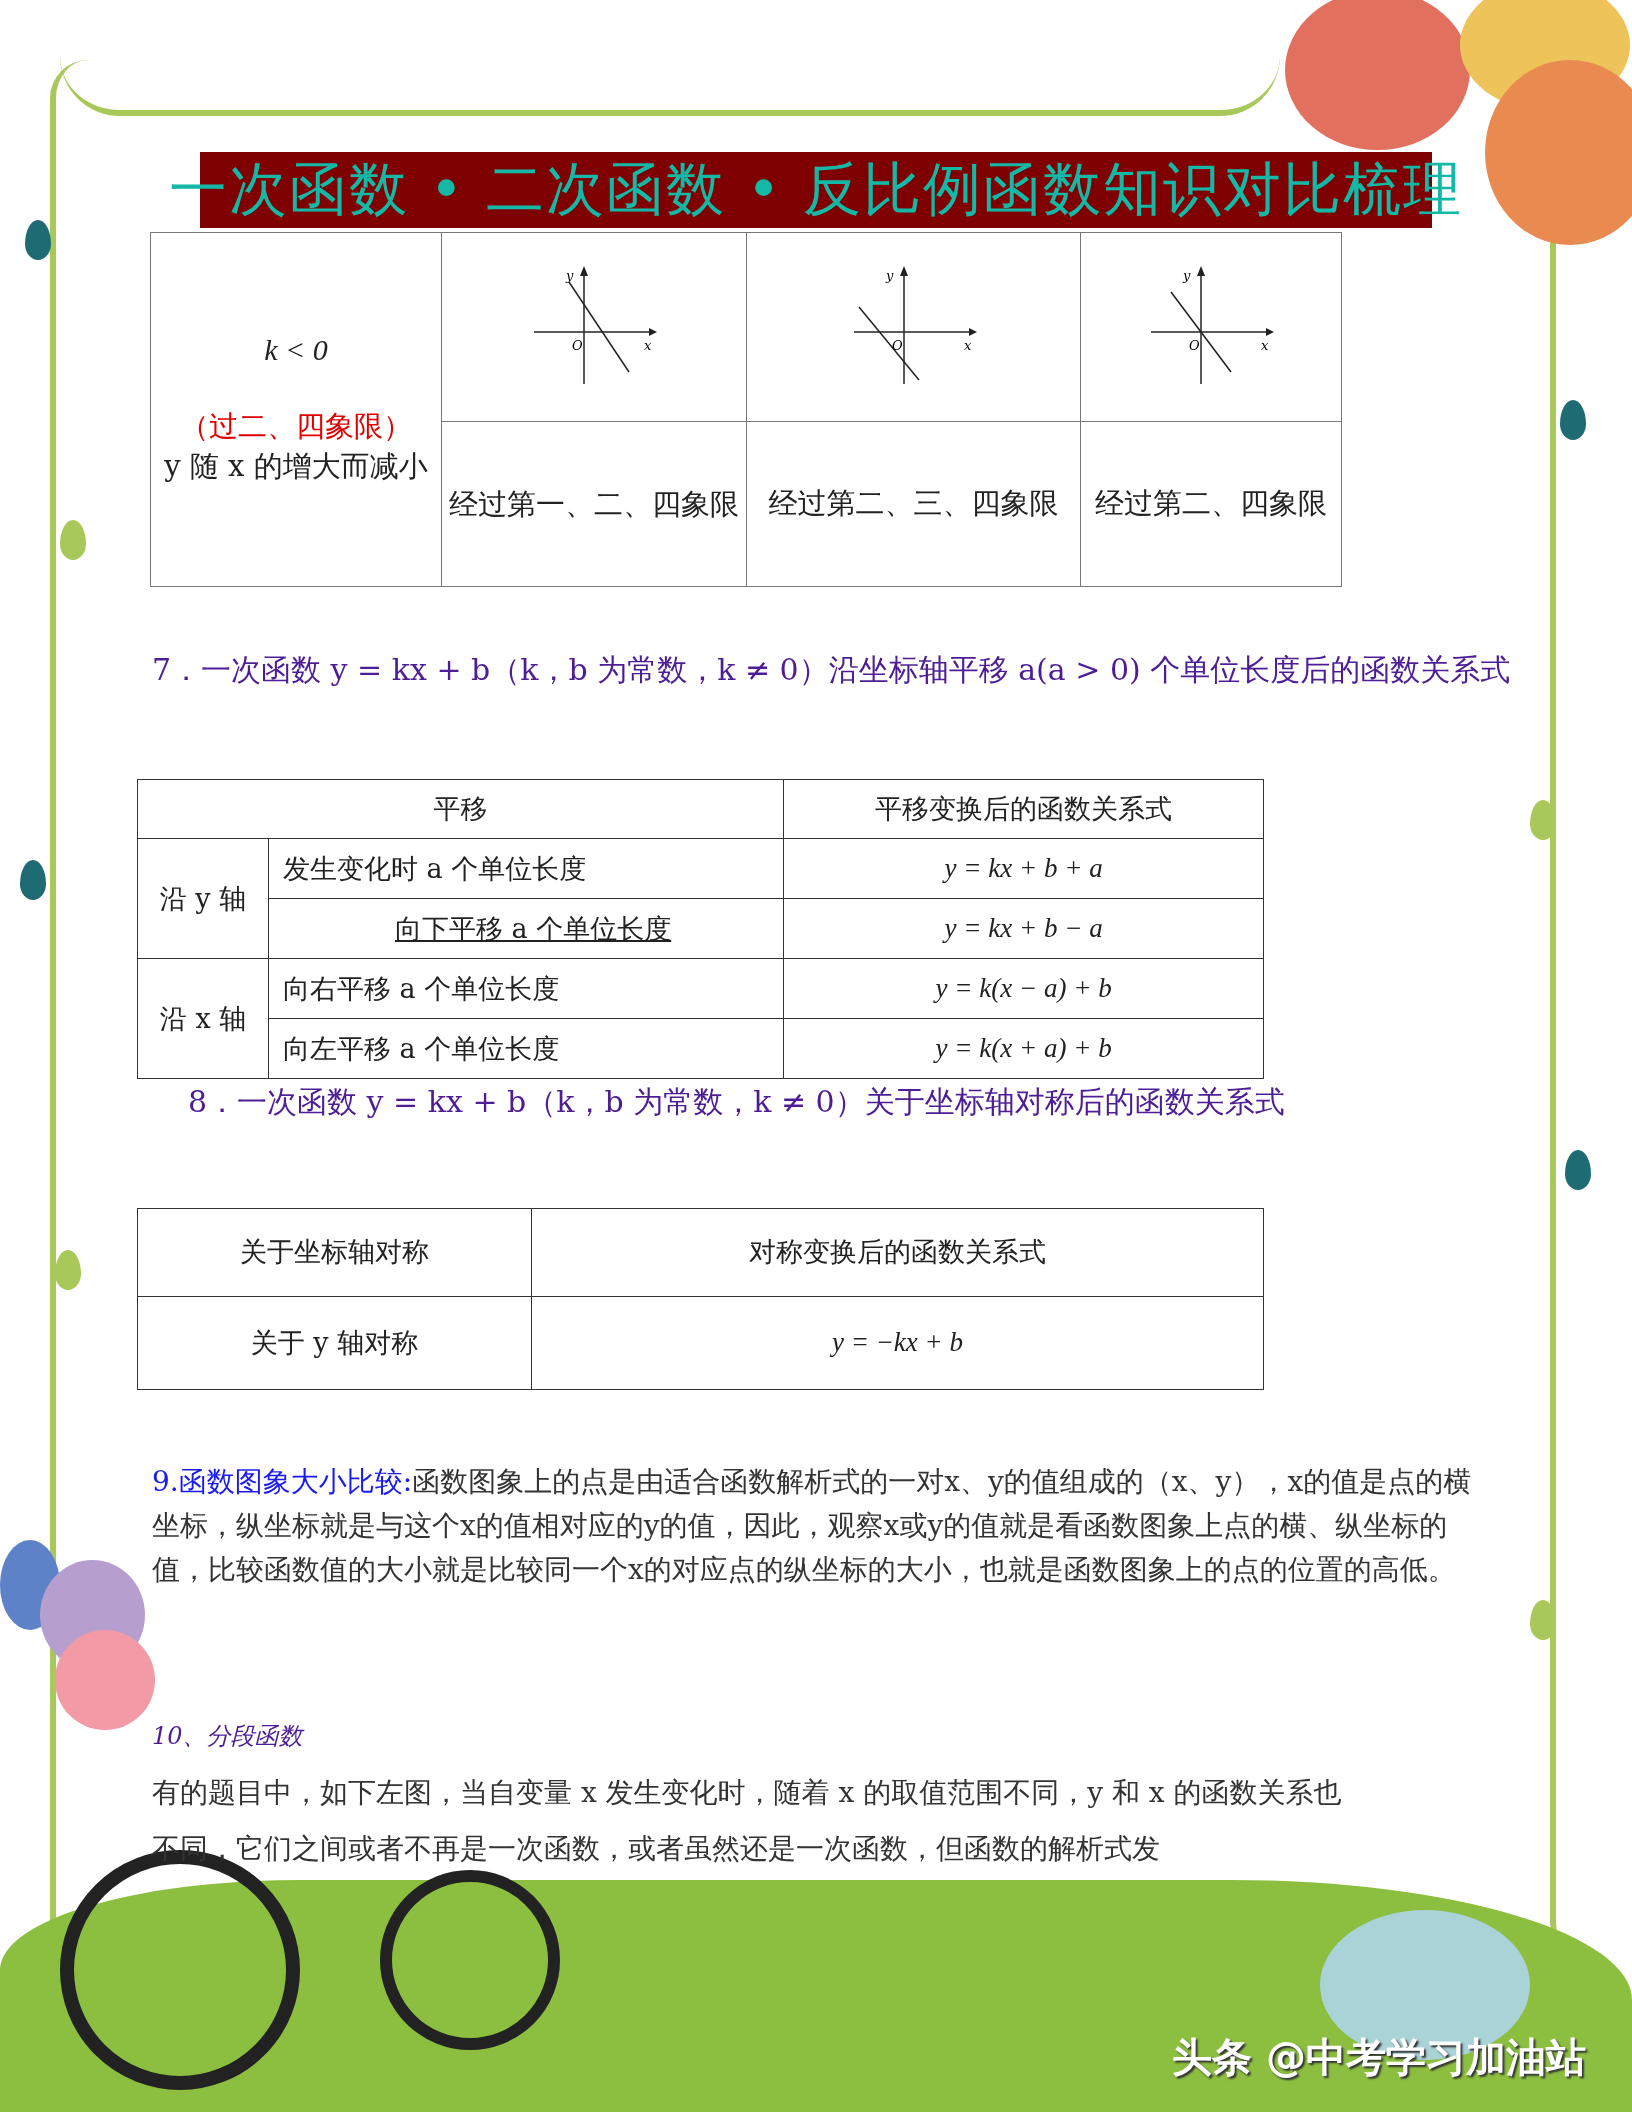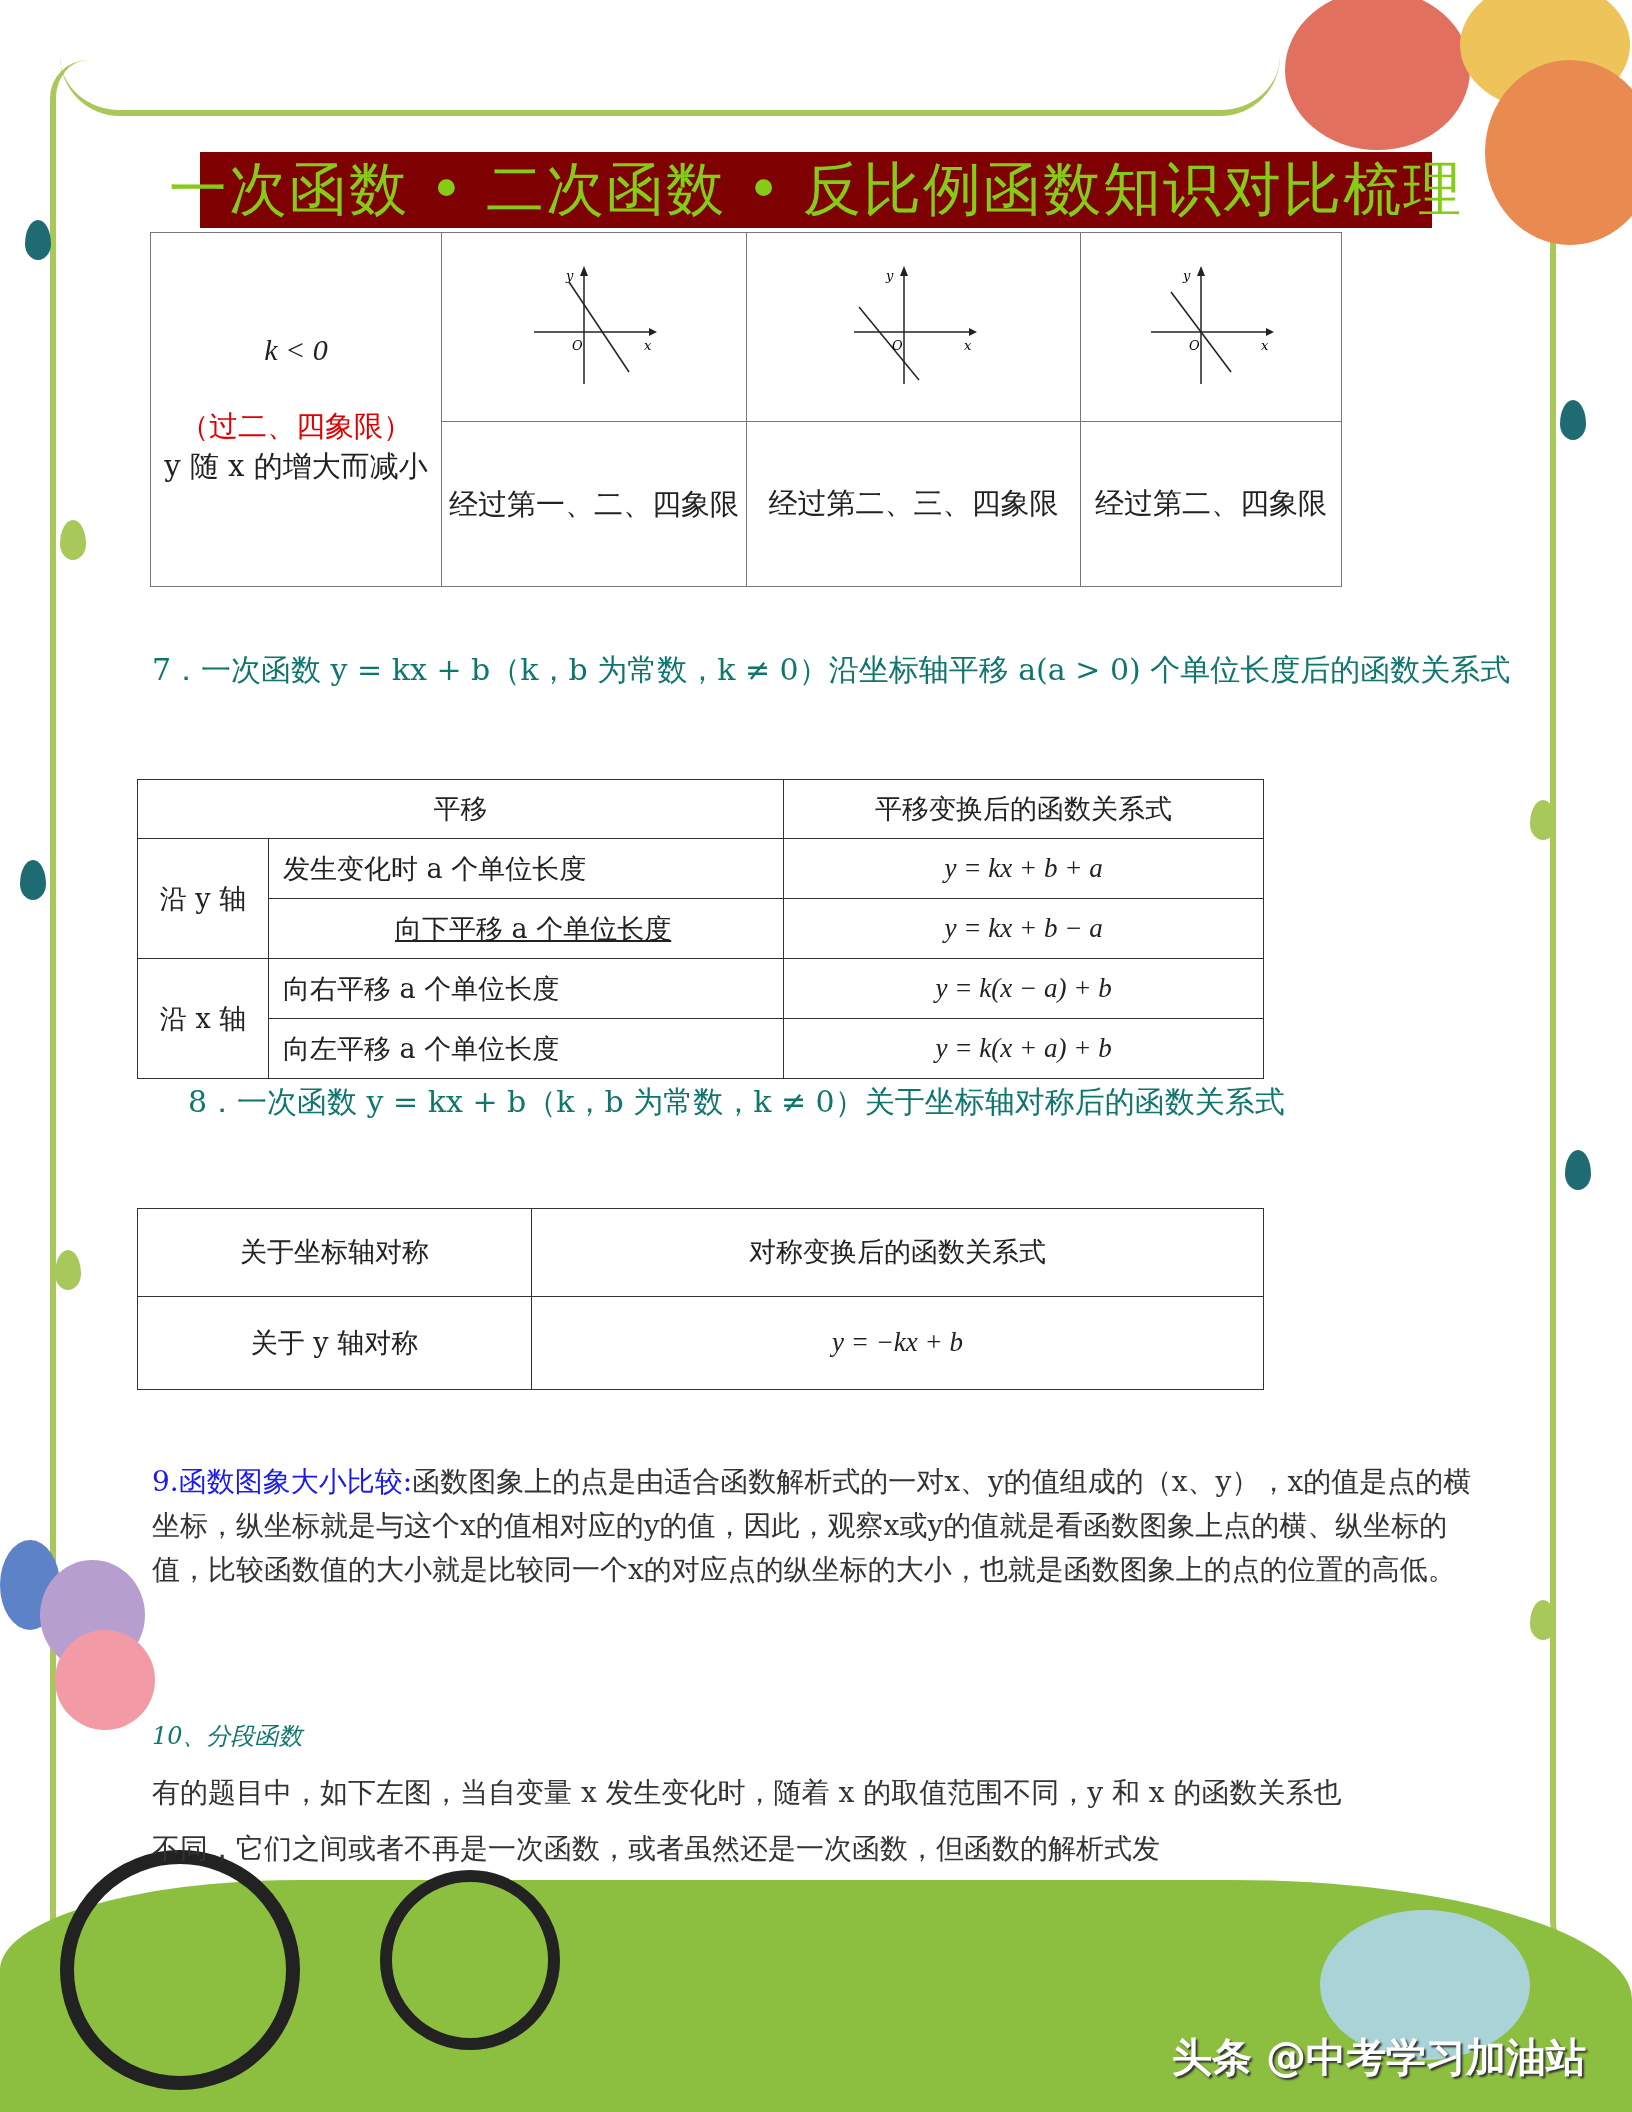--- a/index.html
+++ b/index.html
@@ -1,27 +1,27 @@
 <!DOCTYPE html>
 <html><head>
 <meta charset="utf-8">
 <style>
   html,body{margin:0;padding:0;}
   body{width:1632px;height:2112px;position:relative;overflow:hidden;background:#ffffff;font-family:"DejaVu Serif","Liberation Serif",serif;color:#222;}
   .deco{position:absolute;}
   .vine-v{position:absolute;top:60px;width:70px;height:1900px;border-left:6px solid #a9c85a;border-radius:40px;}
   .leaf{position:absolute;width:26px;height:40px;border-radius:50% 50% 50% 50%/60% 60% 40% 40%;}
-  .title-bar{position:absolute;left:200px;top:152px;width:1232px;height:76px;background:#7e0000;color:#84cc16;display:flex;align-items:center;justify-content:center;font-size:58px;letter-spacing:2px;font-family:"DejaVu Serif",serif;white-space:nowrap;}
+  .title-bar{position:absolute;left:200px;top:152px;width:1232px;height:76px;background:#7e0000;color:#14b8a6;display:flex;align-items:center;justify-content:center;font-size:58px;letter-spacing:2px;font-family:"DejaVu Serif",serif;white-space:nowrap;}
   table{border-collapse:collapse;position:absolute;font-family:"DejaVu Serif",serif;}
   td{border:1.5px solid #777;text-align:center;vertical-align:middle;padding:0;}
   .t1 td{font-size:29px;}
   .t2 td,.t3 td{border-color:#333;font-size:27px;}
   .math{font-family:"Liberation Serif",serif;font-style:italic;}
   .red{color:#e00000;}
-  .heading{position:absolute;font-size:30px;color:#0f766e;white-space:nowrap;}
+  .heading{position:absolute;font-size:30px;color:#4c1d95;white-space:nowrap;}
   .para{position:absolute;left:152px;font-size:28px;line-height:44px;color:#333;width:1330px;}
   .para .hl{color:#1a1aee;}
   .graph{display:block;margin:auto;}
   .wm{position:absolute;left:1172px;top:2030px;font-family:"DejaVu Sans",sans-serif;font-size:40px;font-weight:bold;color:#fff;text-shadow:2px 2px 2px #333;white-space:nowrap;}
 </style>
 </head>
 <body>
 
 <div class="deco" style="left:10px;top:0;width:110px;height:2112px;">
   <div class="vine-v" style="left:40px;"></div>

